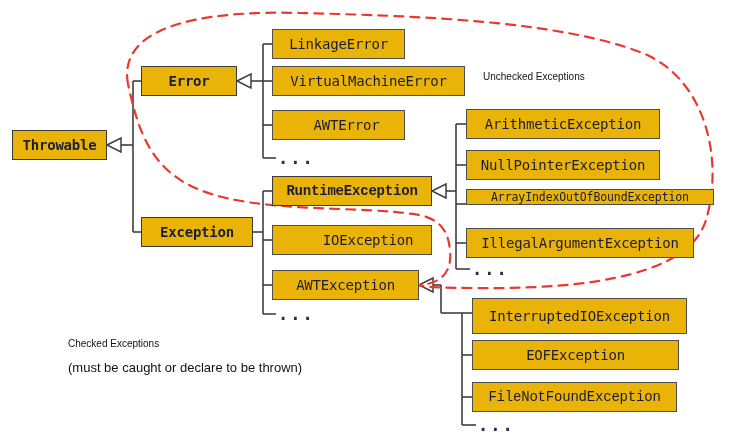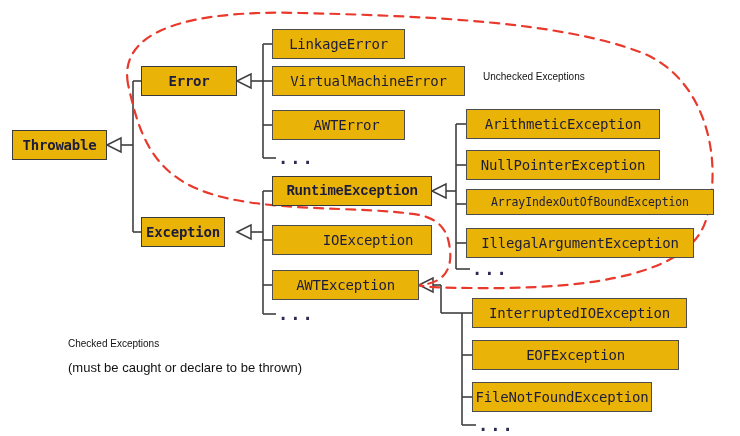--- a/index.html
+++ b/index.html
@@ -136,21 +136,21 @@
              C 150 170, 138 130, 128 84 Z" fill="none" stroke="#e8392c" stroke-width="2.2" stroke-dasharray="9 7" stroke-linecap="round"></path>
   </svg>
 
   <div class="node bold" style="left:12px; top:130px; width:95px; height:30px;">
     <span>Throwable</span>
   </div>
 
   <div class="node bold" style="left:141px; top:66px; width:96px; height:30px;">
     <span>Error</span>
   </div>
-  <div class="node bold" style="left:141px; top:217px; width:84px; height:30px;">
+  <div class="node bold" style="left:141px; top:217px; width:112px; height:30px;">
     <span>Exception</span>
   </div>
 
   <div class="node" style="left:272px; top:29px; width:133px; height:30px;">
     <span>LinkageError</span>
   </div>
   <div class="node" style="left:272px; top:66px; width:193px; height:30px;">
     <span>VirtualMachineError</span>
   </div>
   <div class="node" style="left:272px; top:110px; width:133px; height:30px;padding-left:16px;">
@@ -168,35 +168,35 @@
     <span>AWTException</span>
   </div>
   <div class="dots" style="left:278px; top:306px;">...</div>
 
   <div class="node" style="left:466px; top:109px; width:194px; height:30px;">
     <span>ArithmeticException</span>
   </div>
   <div class="node" style="left:466px; top:150px; width:194px; height:30px;">
     <span>NullPointerException</span>
   </div>
-  <div class="node tight" style="left:466px; top:189px; width:248px; height:26px;">
+  <div class="node tight" style="left:466px; top:189px; width:248px; height:16px;">
     <span>ArrayIndexOutOfBoundException</span>
   </div>
   <div class="node" style="left:466px; top:228px; width:228px; height:30px;">
     <span>IllegalArgumentException</span>
   </div>
   <div class="dots" style="left:472px; top:261px;">...</div>
 
-  <div class="node" style="left:472px; top:298px; width:215px; height:30px;">
+  <div class="node" style="left:472px; top:298px; width:215px; height:36px;">
     <span>InterruptedIOException</span>
   </div>
   <div class="node" style="left:472px; top:340px; width:207px; height:30px;">
     <span>EOFException</span>
   </div>
-  <div class="node" style="left:472px; top:382px; width:180px; height:30px;">
+  <div class="node" style="left:472px; top:382px; width:205px; height:30px;font-family:Liberation Mono, monospace;">
     <span>FileNotFoundException</span>
   </div>
   <div class="dots" style="left:478px; top:417px;">...</div>
 
   <div class="caption head" style="left:483px; top:71px;">Unchecked Exceptions</div>
   <div class="caption head" style="left:68px; top:338px;">Checked Exceptions</div>
   <div class="caption sub" style="left:68px; top:360px;">(must be caught or declare to be thrown)</div>
 
 </div>
 

